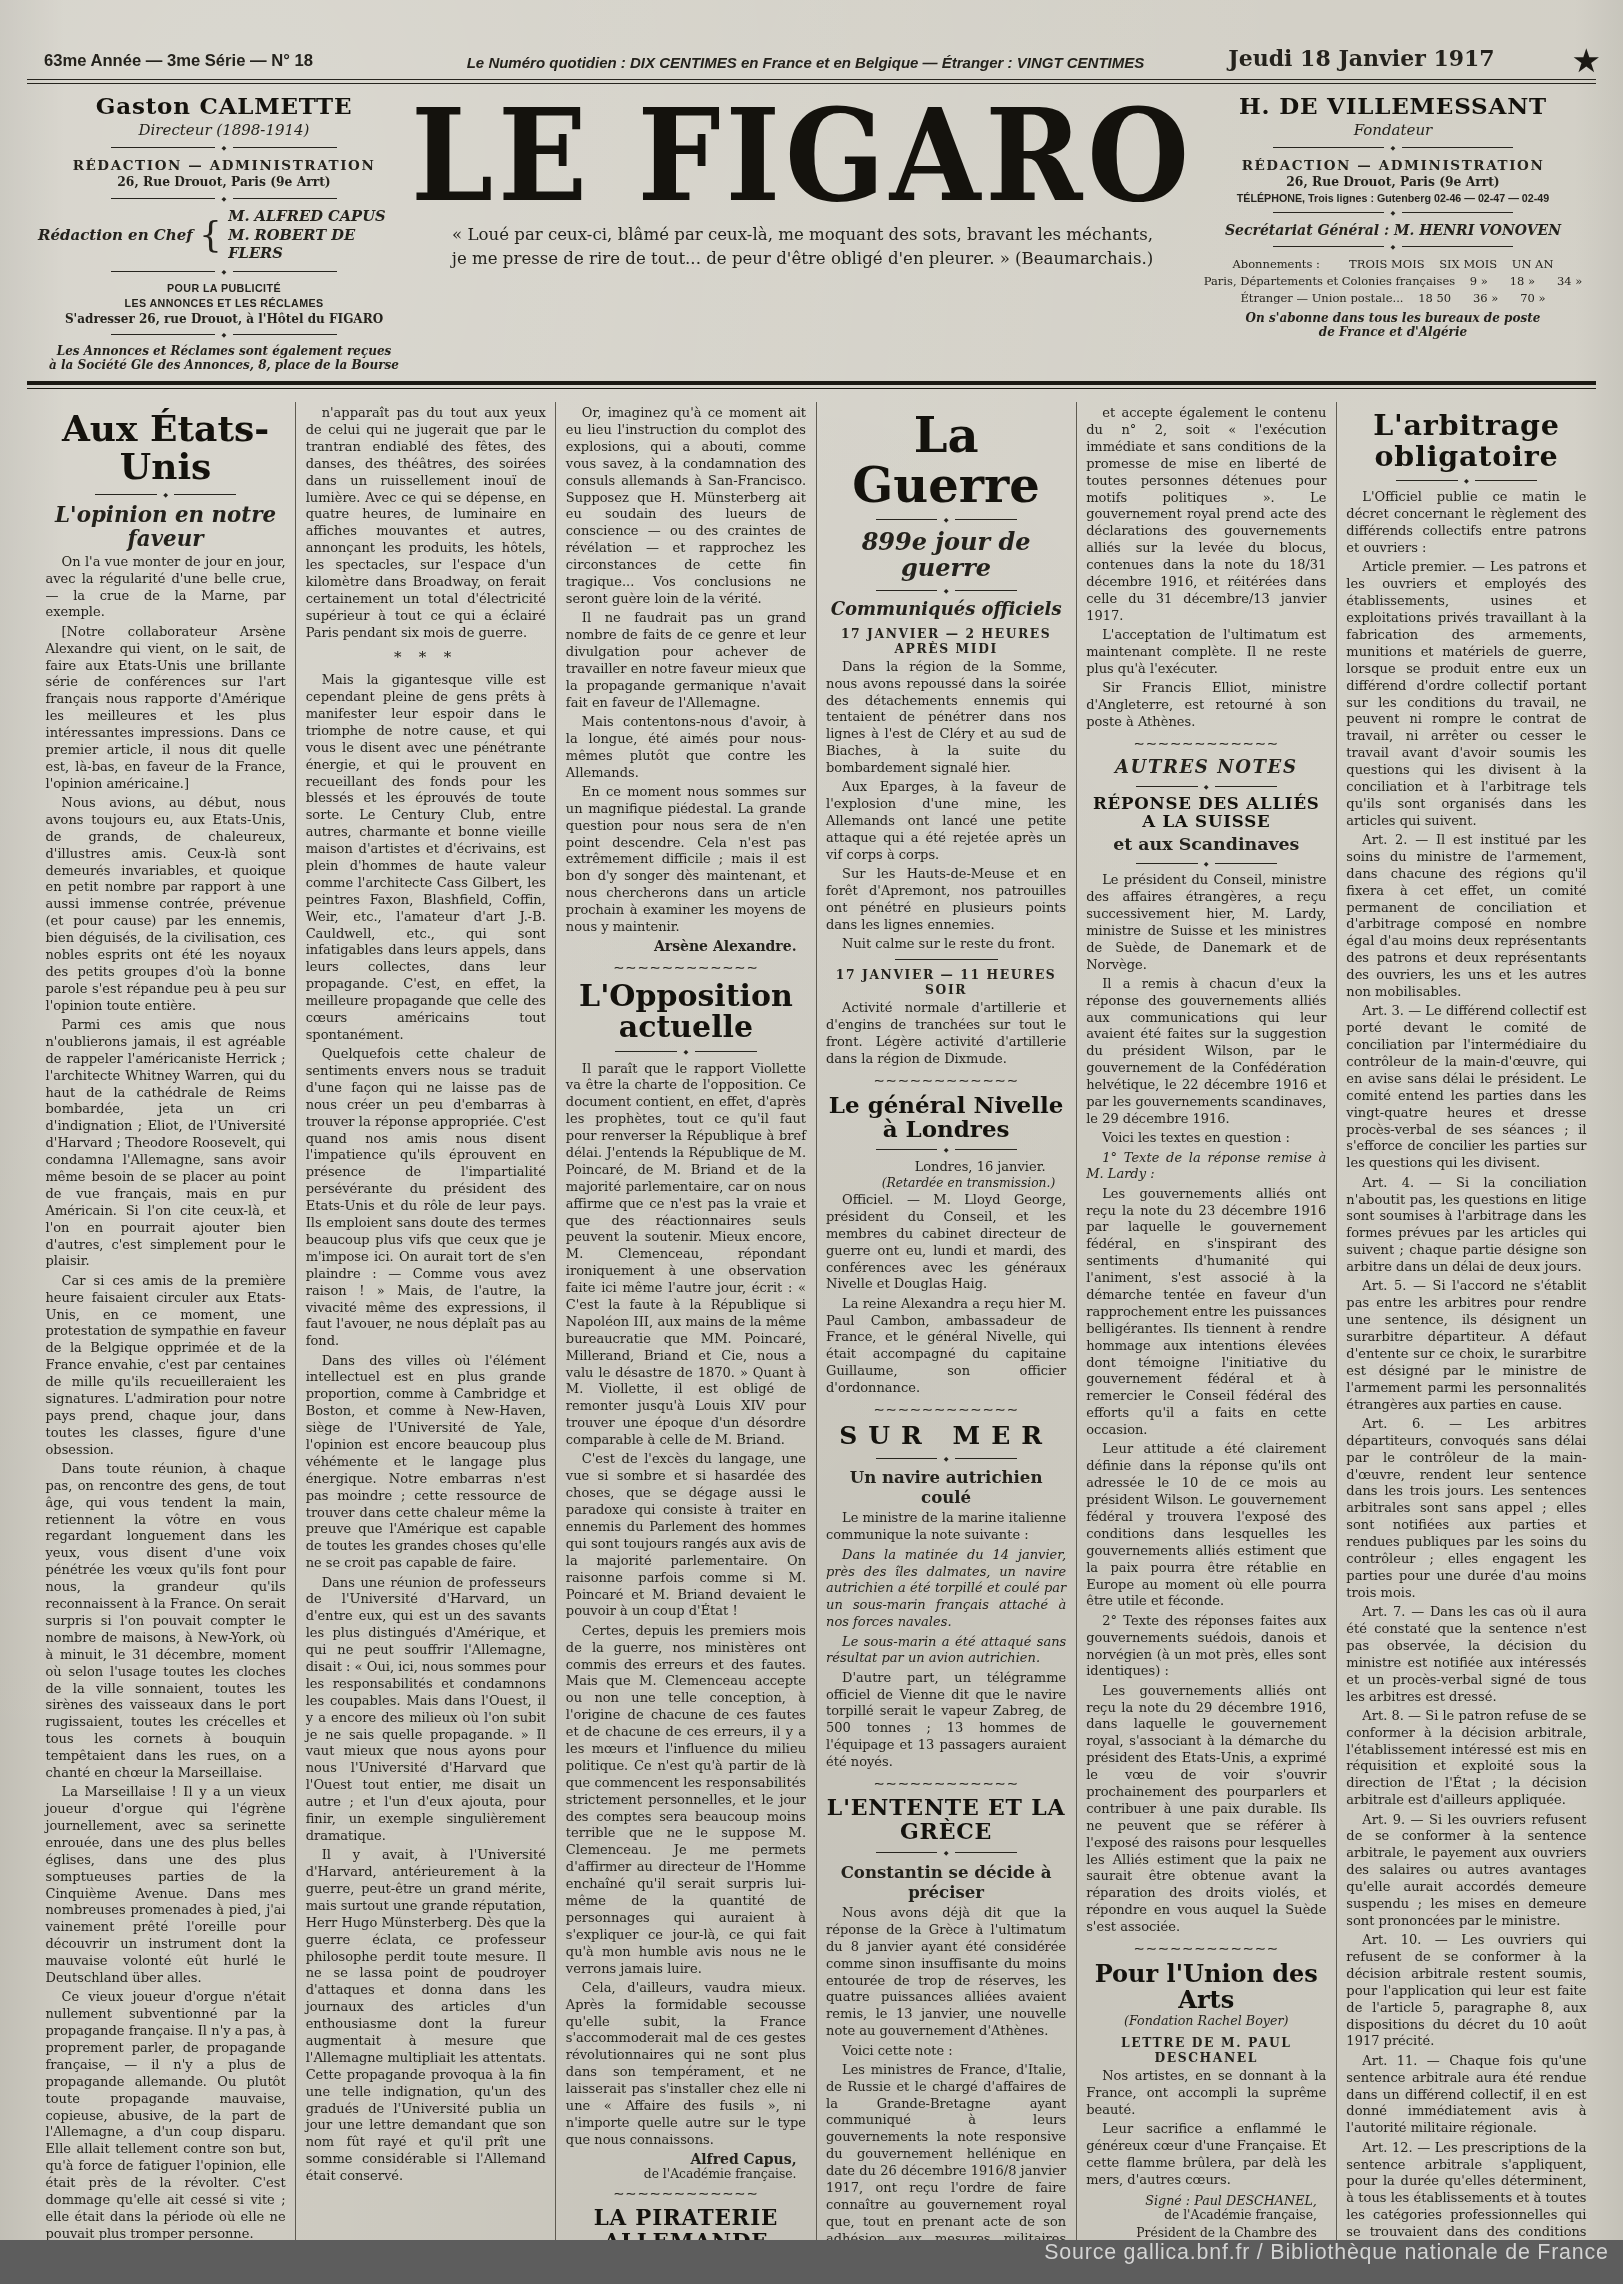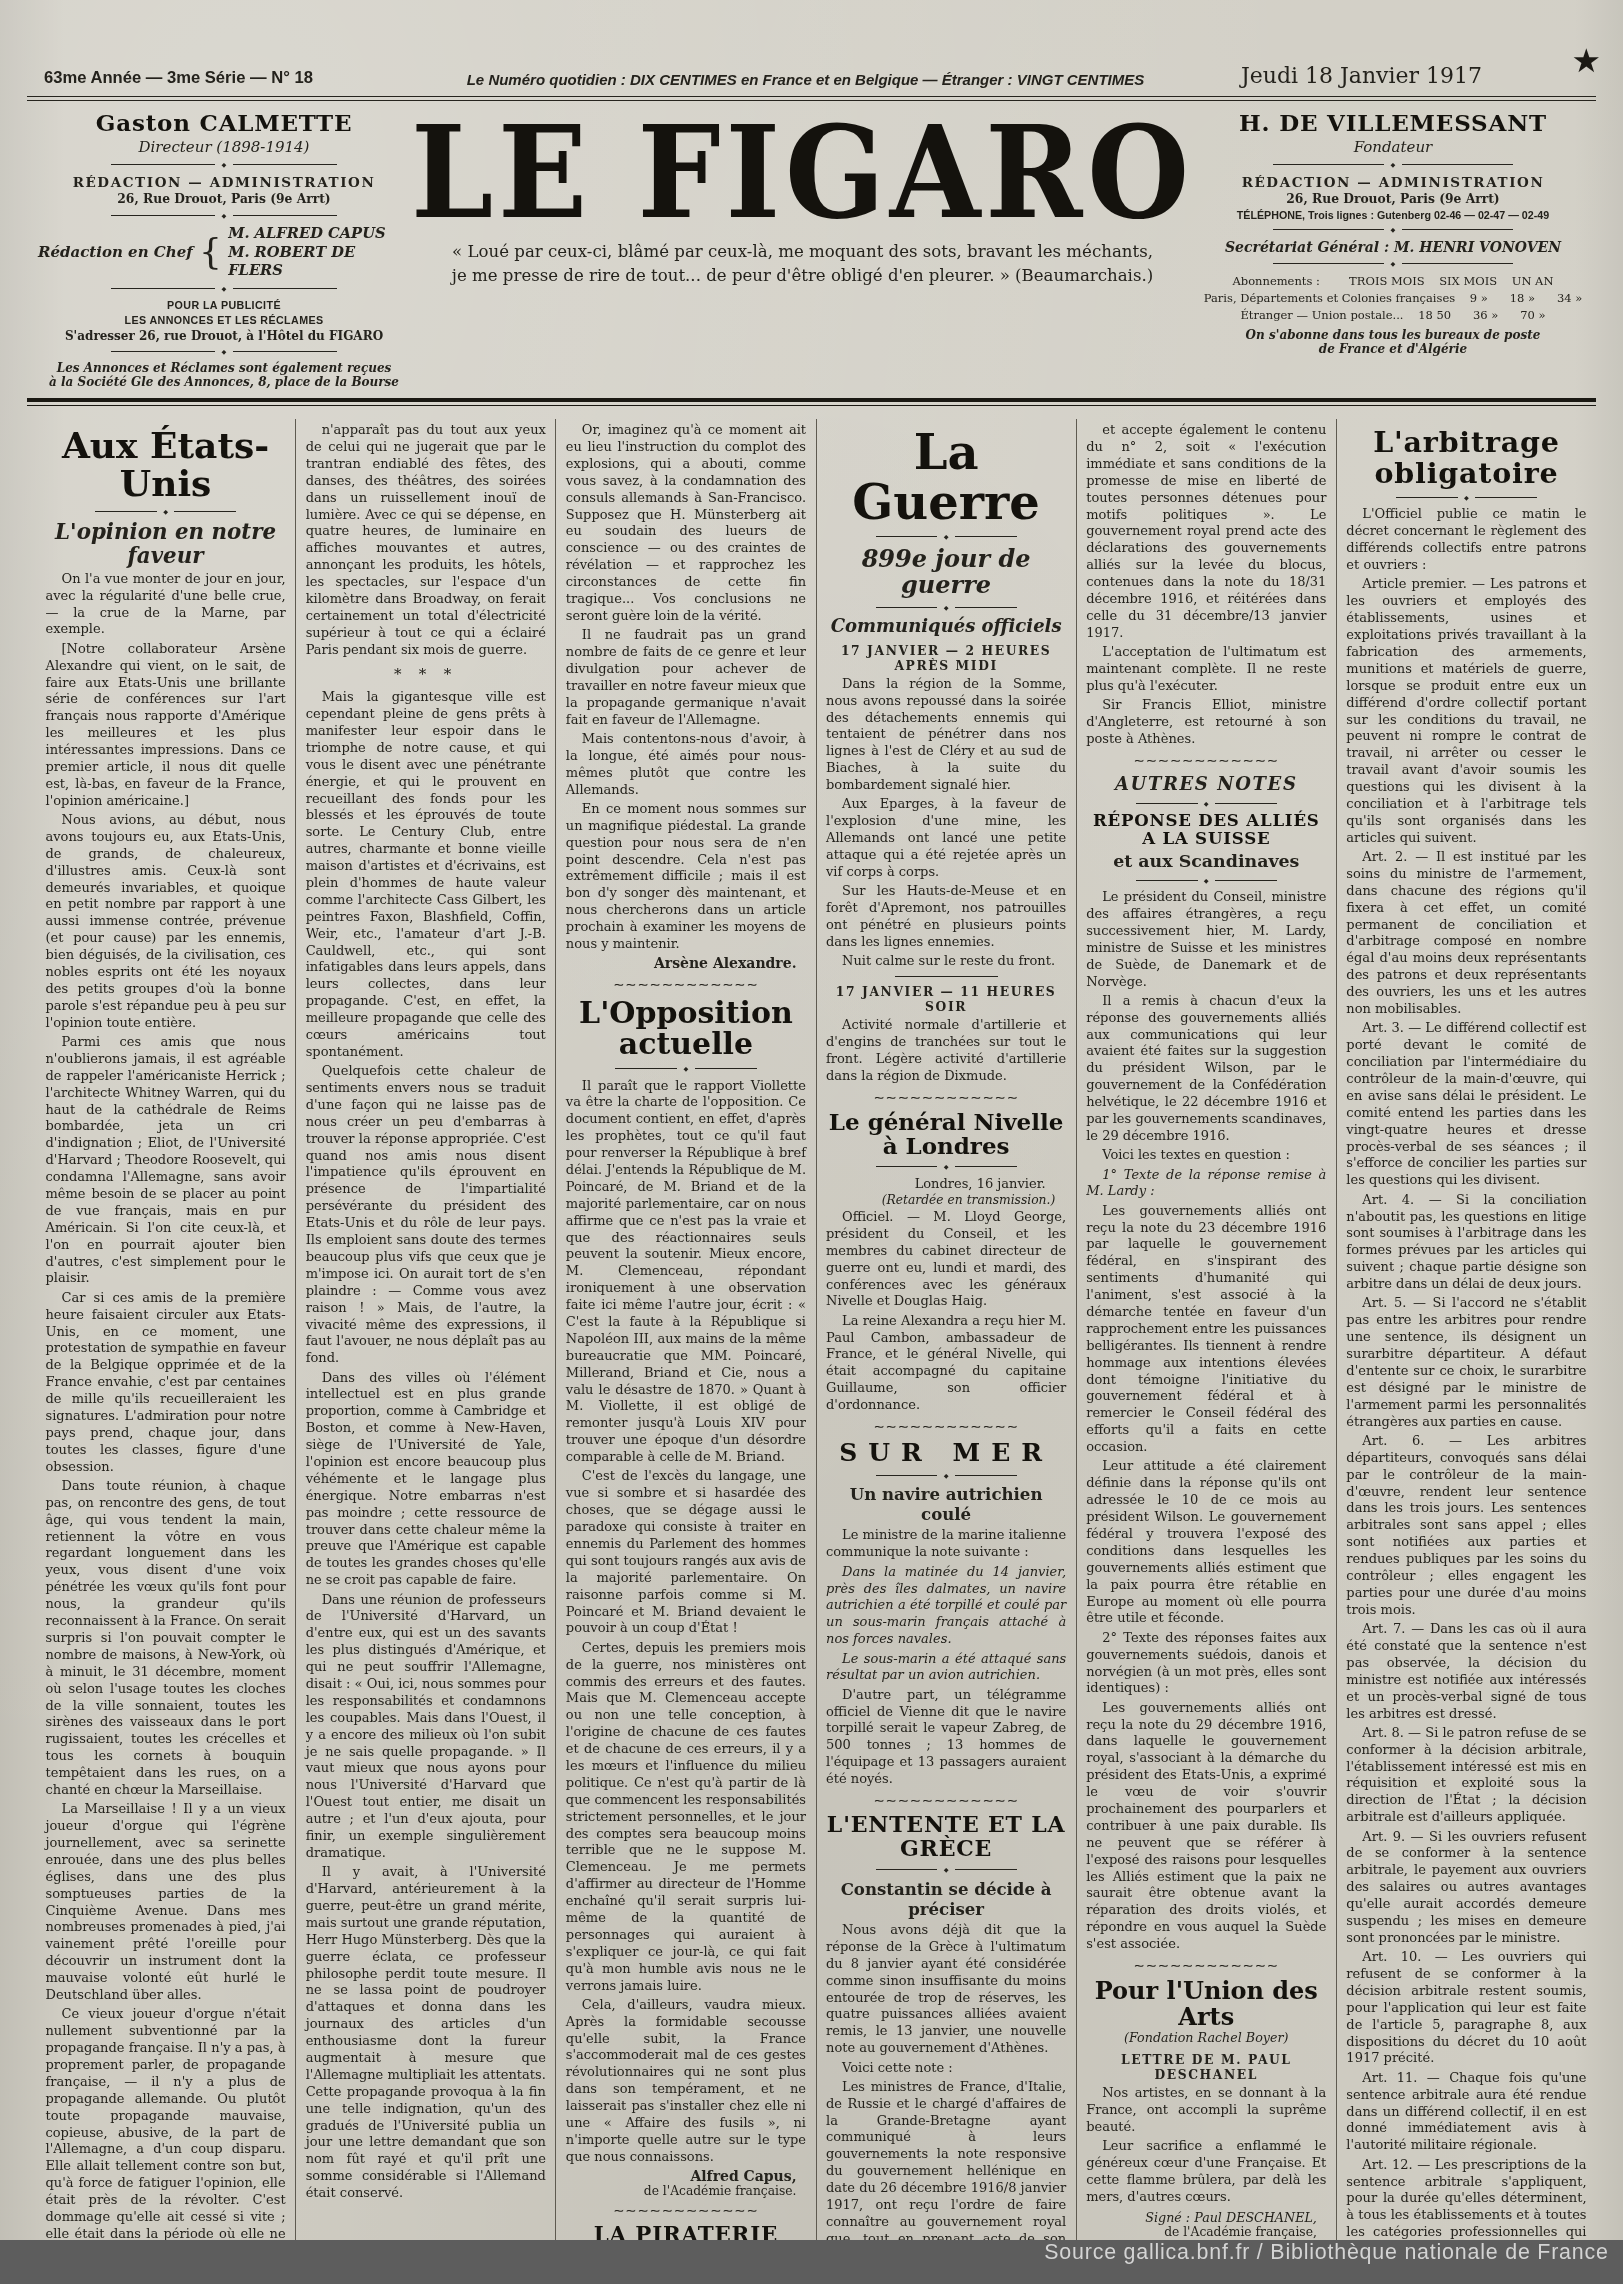--- a/index.html
+++ b/index.html
@@ -6,24 +6,24 @@
   .page{position:relative;width:1623px;height:2284px;margin:0 auto;
     background:
       radial-gradient(ellipse at 15% 8%, rgba(255,255,255,.22), transparent 55%),
       radial-gradient(ellipse at 85% 20%, rgba(255,255,255,.10), transparent 50%),
       radial-gradient(ellipse at 50% 95%, rgba(0,0,0,.05), transparent 60%),
       linear-gradient(90deg, rgba(0,0,0,.07), rgba(0,0,0,0) 4%, rgba(0,0,0,0) 97%, rgba(0,0,0,.06)),
       #d0cdc3;
     color:#24221c;font-family:"DejaVu Serif","Liberation Serif",serif;
     display:flex;flex-direction:column;overflow:hidden;}
   
-  .topbar{display:flex;align-items:flex-end;padding:63px 95px 8px 44px;}
+  .topbar{display:flex;align-items:flex-end;padding:45px 95px 8px 44px;}
   .issue{width:372px;font-family:"Liberation Sans",sans-serif;font-weight:bold;font-size:16.6px;}
   .price{flex:1;text-align:center;font-family:"Liberation Sans",sans-serif;font-weight:bold;font-style:italic;font-size:15px;}
-  .date-top{width:333px;text-align:center;font-weight:normal;font-size:22px;white-space:nowrap;}
+  .date-top{width:333px;text-align:center;font-weight:bold;font-size:22px;white-space:nowrap;}
   .star{position:absolute;top:44px;right:22px;font-size:33px;line-height:1;color:#1c1a15;}
   .rule-double{margin:0 27px;height:3.2px;border-top:1.6px solid #26241e;border-bottom:0.8px solid #26241e;}
   
   .masthead{display:flex;padding:8px 32px 0 38px;}
   .mh-left{width:372px;text-align:center;}
   .mh-right{width:396px;text-align:center;}
   .mh-center{flex:1;text-align:center;}
   .paper-title{font-size:117px;font-weight:bold;letter-spacing:4.8px;line-height:1.02;
     transform:scaleY(1.08);transform-origin:top;white-space:nowrap;color:#14120d;}
   .quote{width:713px;margin:11px auto 0;text-align:center;font-size:16.6px;line-height:1.5;}

